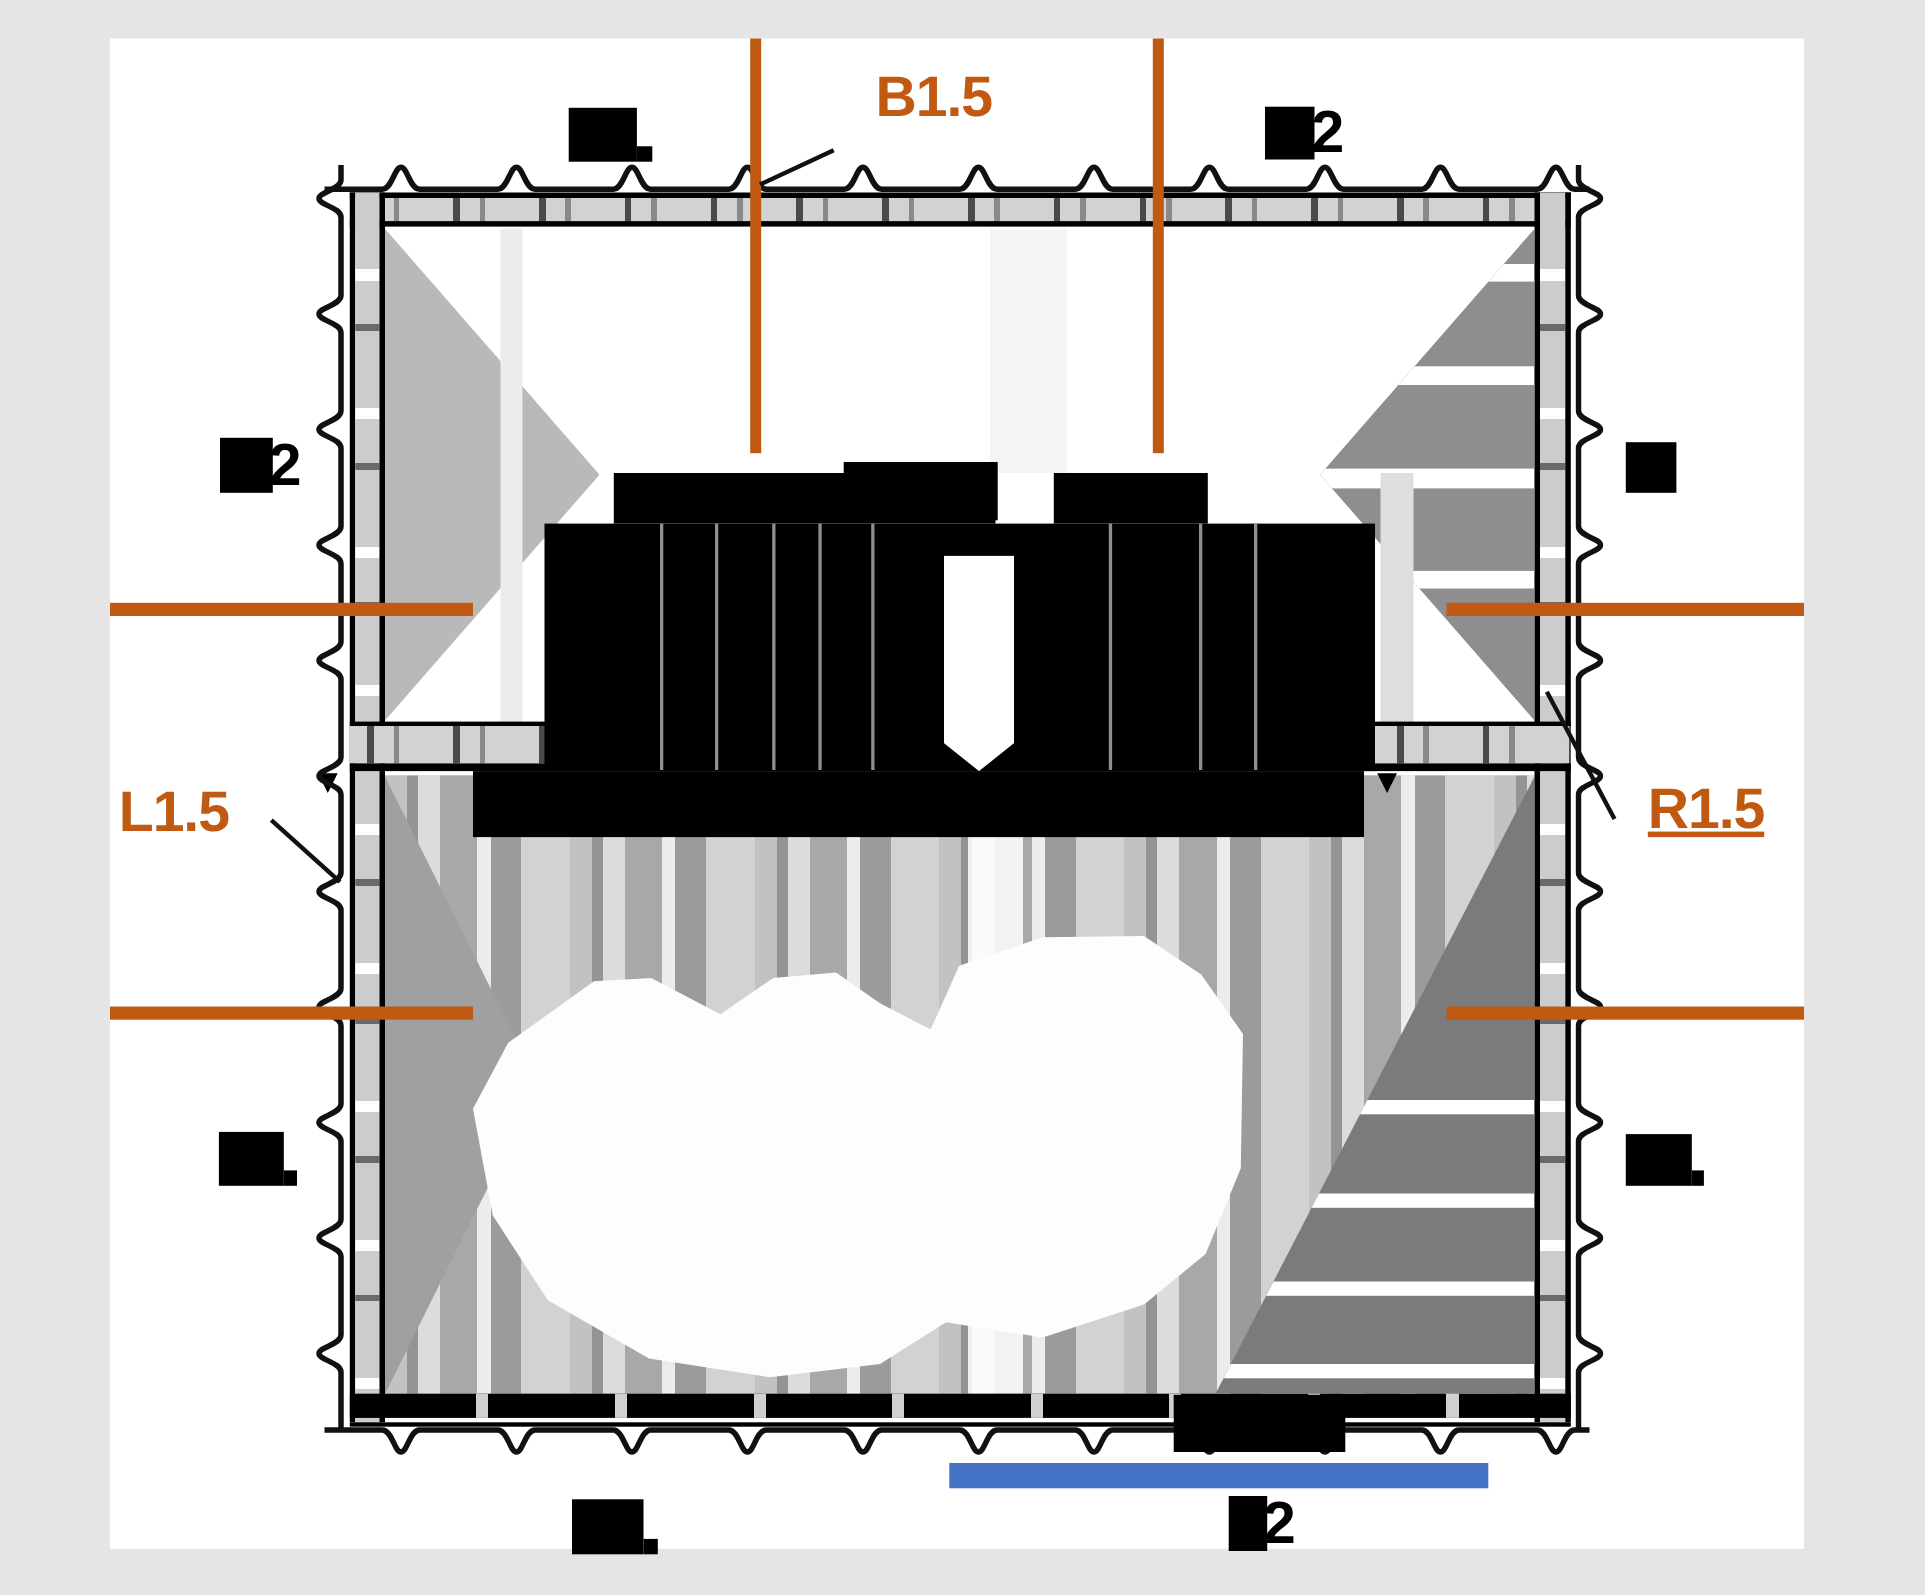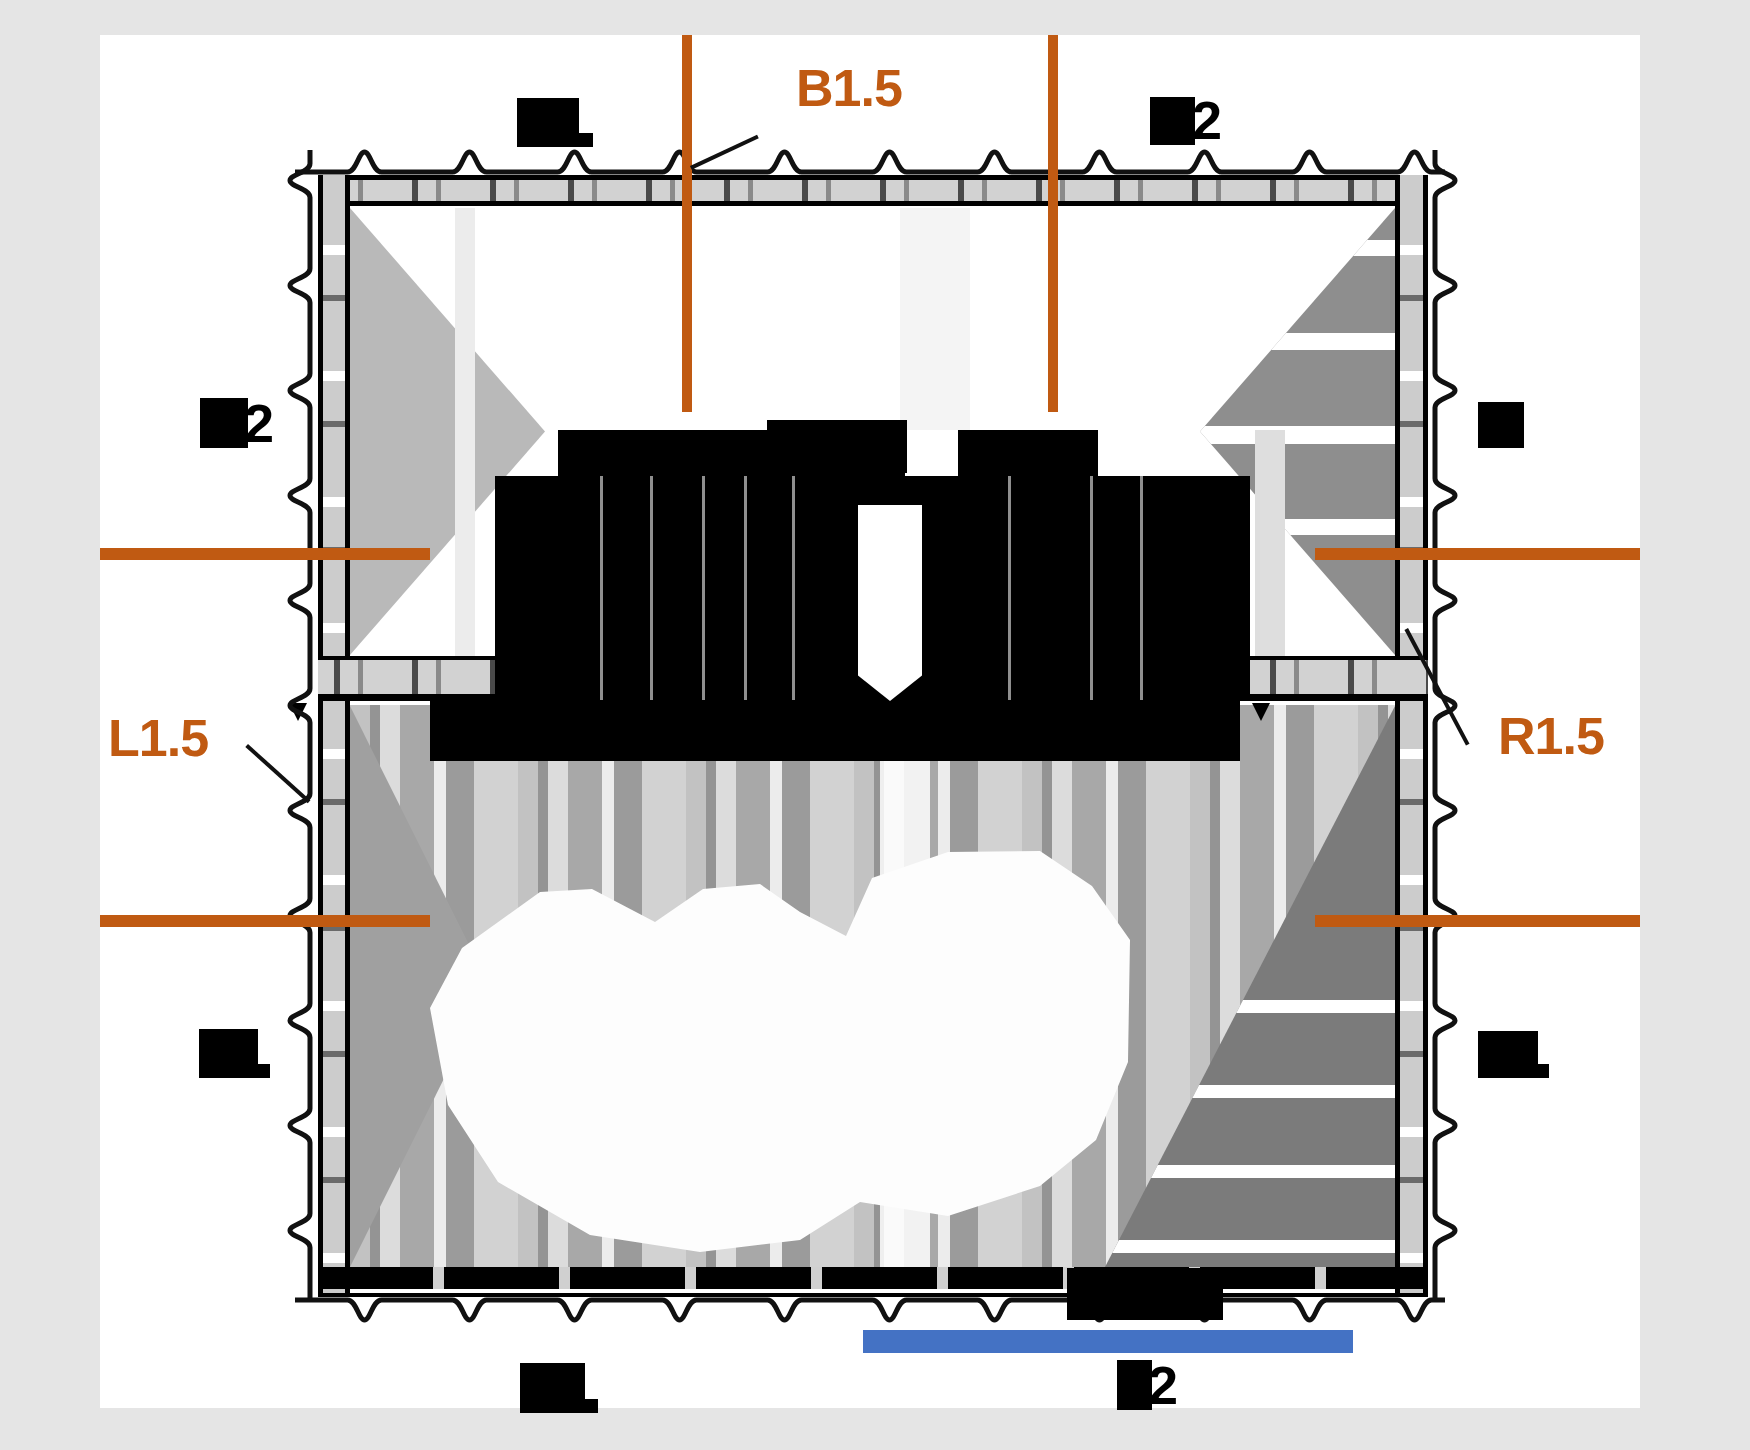--- a/index.html
+++ b/index.html
@@ -117,21 +117,21 @@
   <div class="abs" style="left:1315px;top:548px;width:325px;height:12px;background:var(--orange);"></div>
   <div class="abs" style="left:100px;top:915px;width:330px;height:12px;background:var(--orange);"></div>
   <div class="abs" style="left:1315px;top:915px;width:325px;height:12px;background:var(--orange);"></div>
 
   <div class="abs leader" style="left:690px;top:166px;width:74px;transform:rotate(-25deg);"></div>
   <div class="abs leader" style="left:248px;top:744px;width:84px;transform:rotate(42deg);"></div>
   <div class="abs leader" style="left:1408px;top:628px;width:131px;transform:rotate(62deg);"></div>
 
   <div class="abs olabel" style="left:796px;top:62px;">B1.5</div>
   <div class="abs olabel" style="left:108px;top:712px;">L1.5</div>
-  <div class="abs olabel" style="left:1498px;top:710px;">R1.5</div>
+  <div class="abs olabel" style="left:1498px;top:710px;text-decoration:underline;">R1.5</div>
 
   <div class="abs redact" style="left:517px;top:98px;width:62px;height:49px;"></div>
   <div class="abs redact" style="left:579px;top:133px;width:14px;height:14px;"></div>
 
   <div class="abs redact" style="left:1150px;top:97px;width:45px;height:48px;"></div>
   <div class="abs digit" style="left:1192px;top:93px;">2</div>
 
   <div class="abs redact" style="left:200px;top:398px;width:48px;height:50px;"></div>
   <div class="abs digit" style="left:244px;top:396px;">2</div>
 

